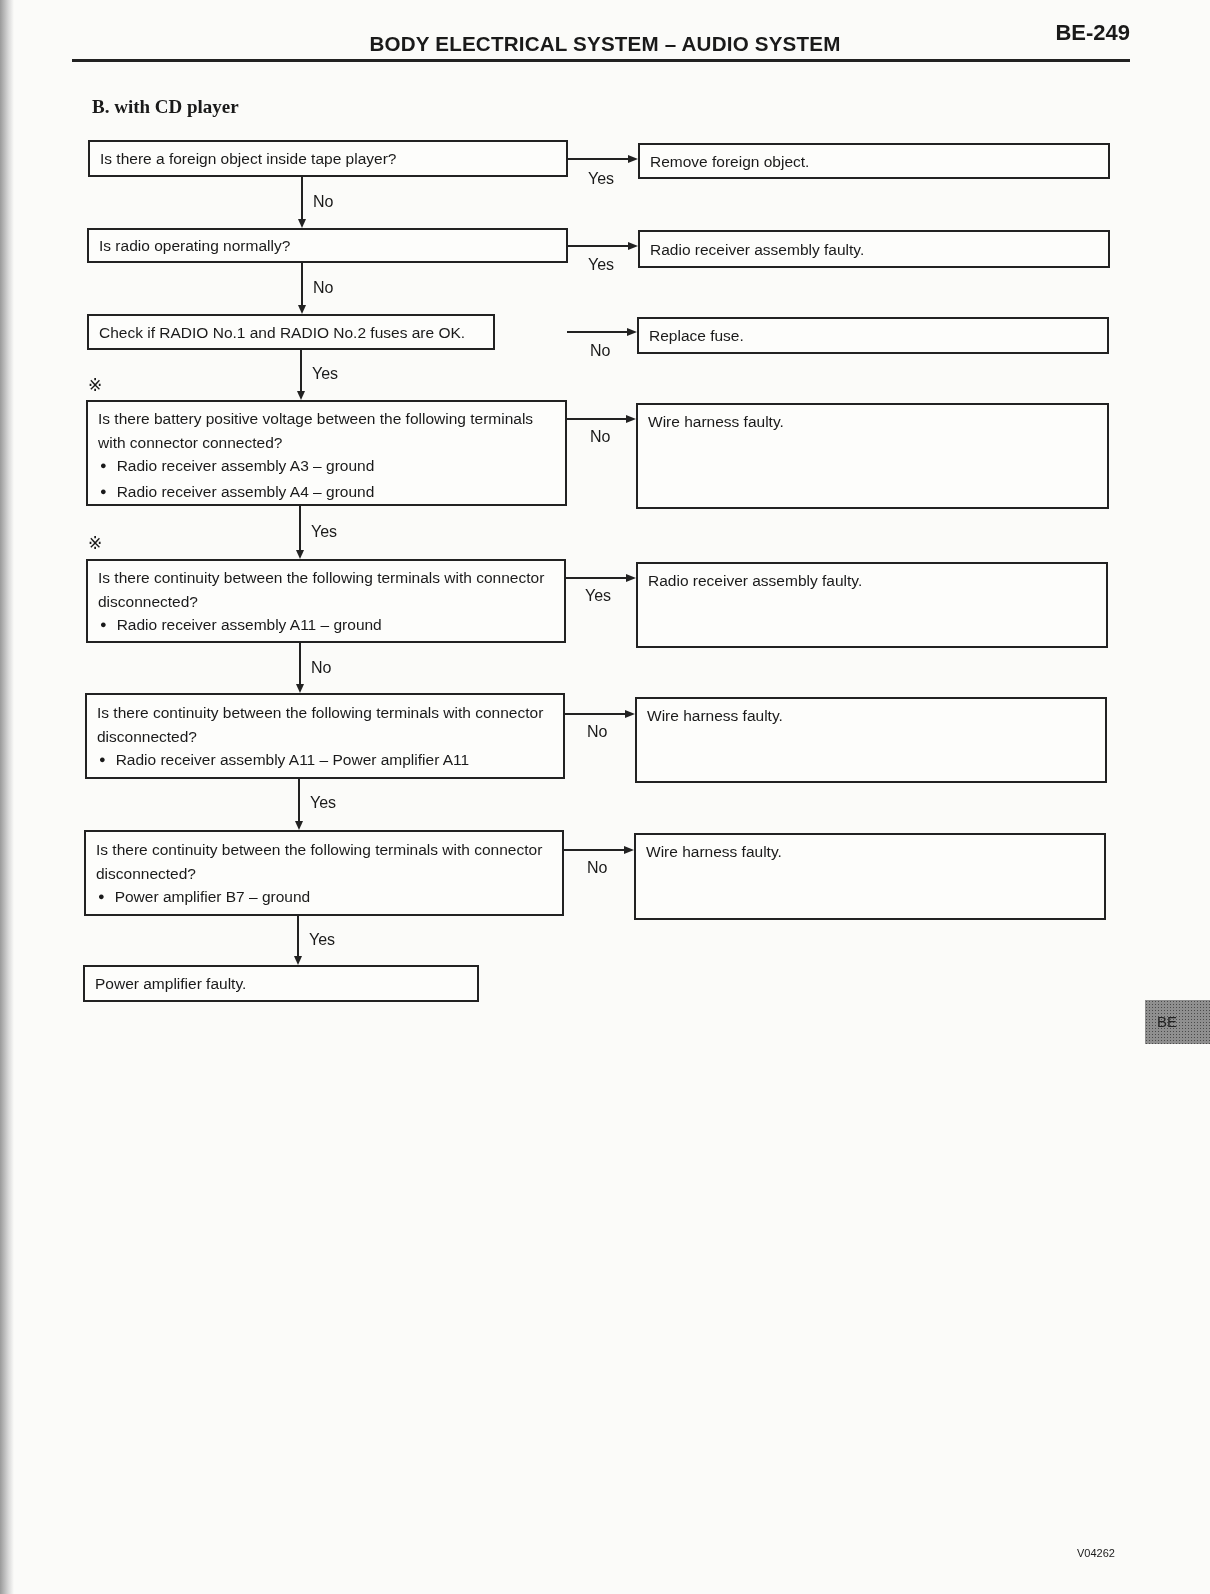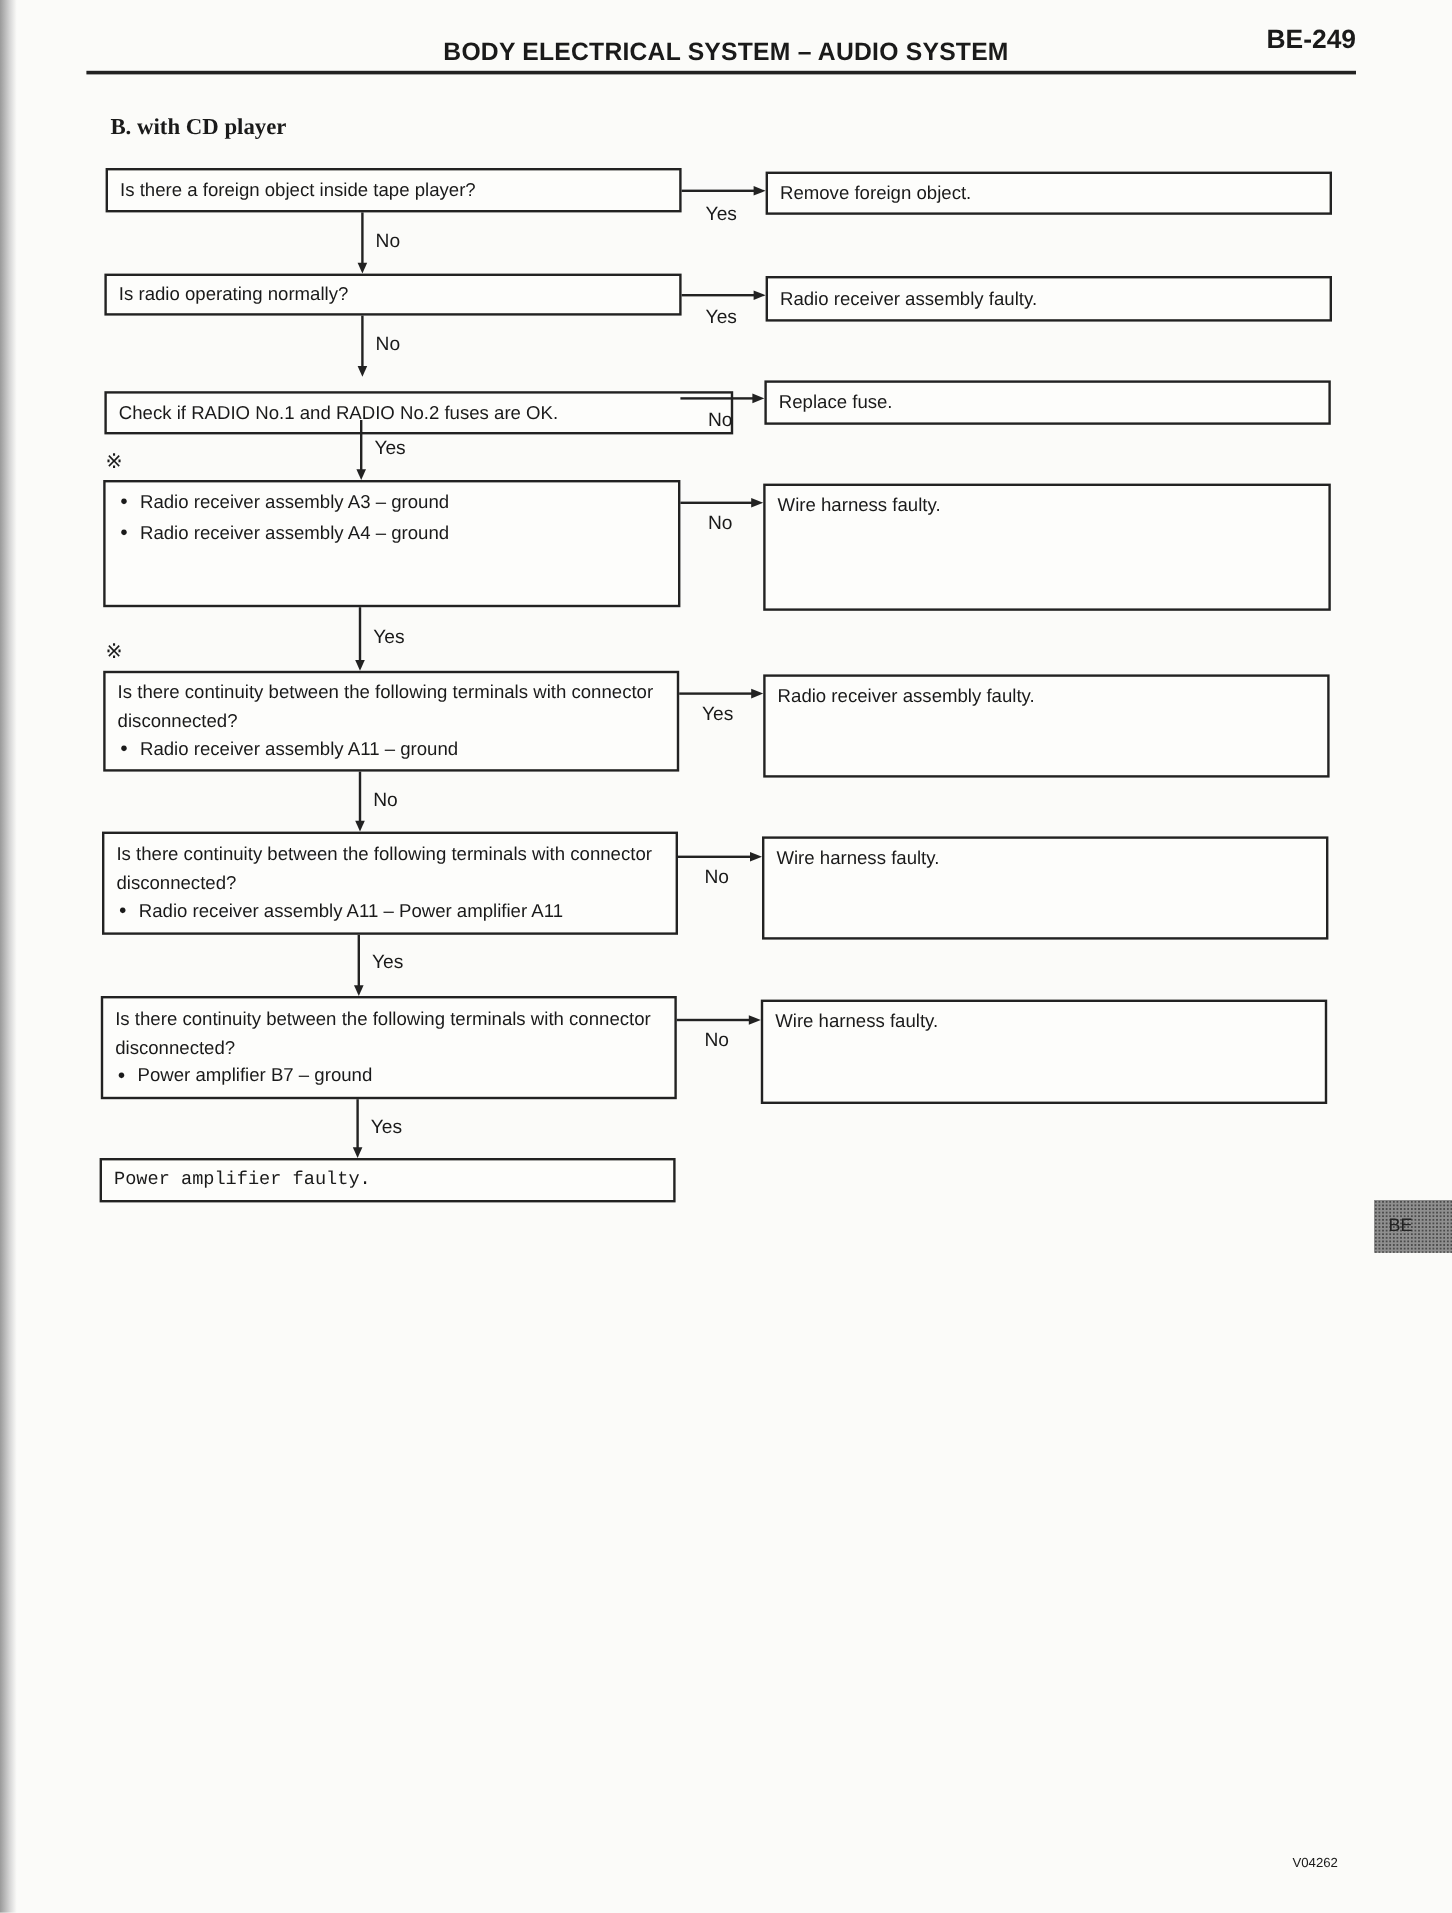--- a/index.html
+++ b/index.html
@@ -64,40 +64,41 @@
 <div class="header-rule"></div>
 
 <div class="section-title">B. with CD player</div>
 
 <div class="box" style="left:88px;top:140px;width:480px;height:37px;padding-top:5px;">
   <span>Is there a foreign object inside tape player?</span>
 </div>
 <div class="box" style="left:87px;top:228px;width:481px;height:35px;padding-top:4px;">
   <span>Is radio operating normally?</span>
 </div>
-<div class="box" style="left:87px;top:326px;width:524px;height:36px;padding-top:5px;">
+<div class="box" style="left:87px;top:314px;width:408px;height:36px;padding-top:5px;">
   <span>Check if RADIO No.1 and RADIO No.2 fuses are OK.</span>
 </div>
 <div class="box" style="left:86px;top:400px;width:481px;height:106px;padding-top:5px;">
+  <span>Is there battery positive voltage between the following terminals with connector connected?</span>
   <span class="bullet">Radio receiver assembly A3 – ground</span>
   <span class="bullet">Radio receiver assembly A4 – ground</span>
 </div>
 <div class="box" style="left:86px;top:559px;width:480px;height:84px;padding-top:5px;">
   <span>Is there continuity between the following terminals with connector disconnected?</span>
   <span class="bullet">Radio receiver assembly A11 – ground</span>
 </div>
 <div class="box" style="left:85px;top:693px;width:480px;height:86px;padding-top:6px;">
   <span>Is there continuity between the following terminals with connector disconnected?</span>
   <span class="bullet">Radio receiver assembly A11 – Power amplifier A11</span>
 </div>
 <div class="box" style="left:84px;top:830px;width:480px;height:86px;padding-top:6px;">
   <span>Is there continuity between the following terminals with connector disconnected?</span>
   <span class="bullet">Power amplifier B7 – ground</span>
 </div>
-<div class="box" style="left:83px;top:965px;width:480px;height:37px;padding-top:5px;font-family:Liberation Mono, monospace;">
+<div class="box" style="left:83px;top:965px;width:396px;height:37px;padding-top:5px;">
   <span>Power amplifier faulty.</span>
 </div>
 
 <div class="box" style="left:638px;top:143px;width:472px;height:36px;padding-top:5px;">
   <span>Remove foreign object.</span>
 </div>
 <div class="box" style="left:638px;top:230px;width:472px;height:38px;padding-top:6px;">
   <span>Radio receiver assembly faulty.</span>
 </div>
 <div class="box" style="left:637px;top:317px;width:472px;height:37px;padding-top:5px;">

